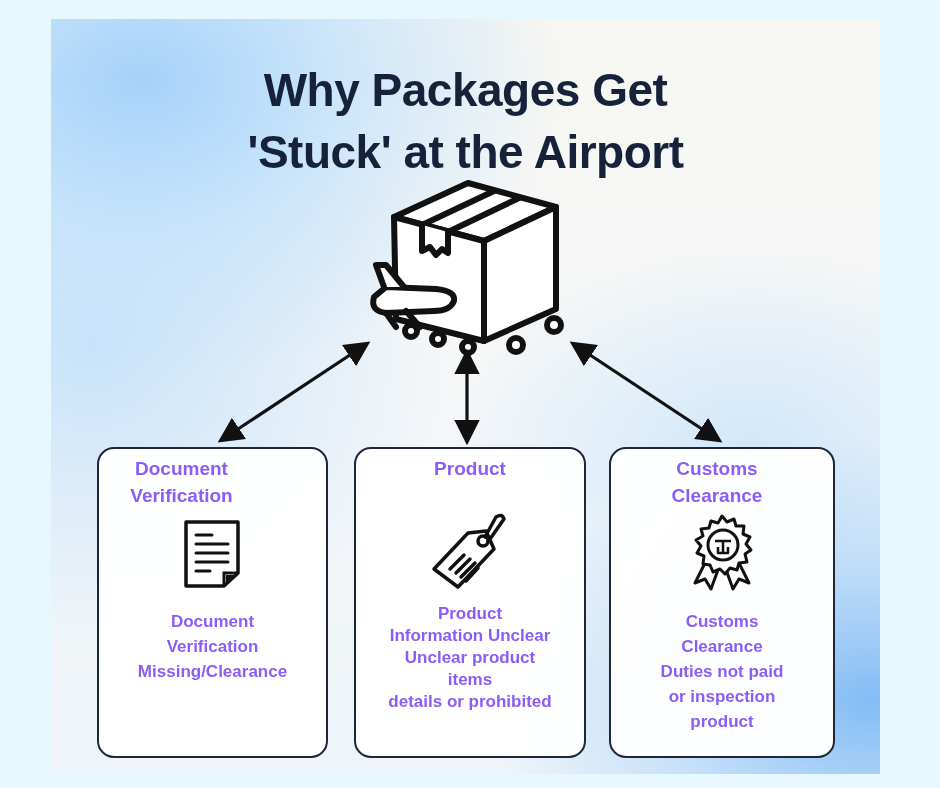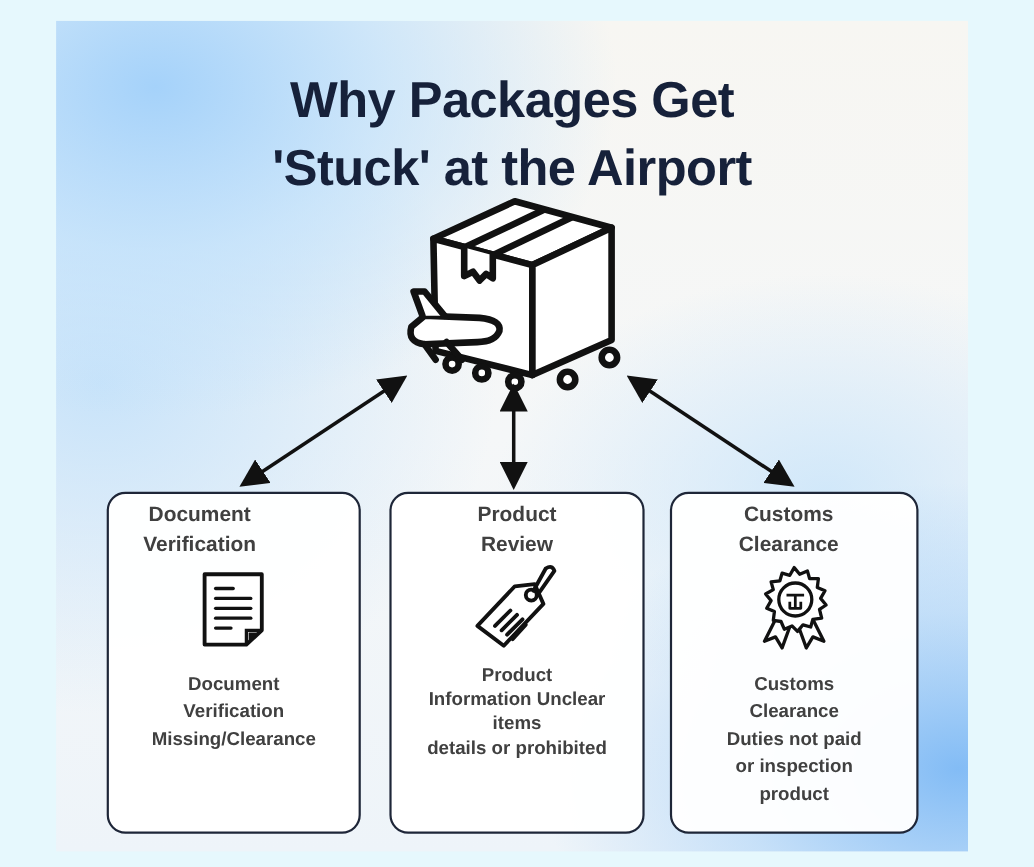--- a/index.html
+++ b/index.html
@@ -23,21 +23,21 @@
     color: #16213a; font-weight: 700; font-size: 46px; line-height: 62px;
     letter-spacing: -0.5px;
   }
   .title div { display: block; }
   .hero { position: absolute; left: 305px; top: 160px; width: 220px; height: 180px; }
   .arrows { position: absolute; left: 0; top: 0; width: 829px; height: 755px; pointer-events: none; }
   .card {
     position: absolute; top: 428px; height: 311px;
     background: rgba(255,255,255,0.96);
     border: 2px solid #1e2638; border-radius: 17px;
-    box-sizing: border-box; text-align: center; color: #404040;
+    box-sizing: border-box; text-align: center; color: #8b5cf6;
   }
   .card-title {
     position: absolute; left: 0; right: 0; top: 6px;
     font-weight: 700; font-size: 19px; line-height: 27px;
   }
   .card-icon { position: absolute; left: 50%; top: 70px; transform: translateX(-50%); }
   .card-body {
     position: absolute; left: 4px; right: 4px; top: 160px;
     font-weight: 700; font-size: 17px; line-height: 25px;
   }
@@ -116,36 +116,36 @@
     <div class="card-body">
       <div>Document</div>
       <div>Verification</div>
       <div>Missing/Clearance</div>
     </div>
   </div>
 
   <div class="card c2">
     <div class="card-title">
       <div>Product</div>
-      <div>Review</div>
     </div>
     <svg class="card-icon" width="84" height="80" viewBox="0 0 84 80" style="top:62px;">
       <g fill="none" stroke="#111" stroke-width="3.5" stroke-linejoin="round" stroke-linecap="round">
         <path d="M6 58 L40 22 L58 20 L66 38 L30 76 Z"></path>
         <circle cx="55" cy="30" r="5"></circle>
         <path d="M57 26 L68 6 Q74 2 76 8 L62 28"></path>
         <line x1="22" y1="58" x2="36" y2="44"></line>
         <line x1="28" y1="62" x2="42" y2="48"></line>
         <line x1="33" y1="66" x2="47" y2="52"></line>
         <line x1="38" y1="70" x2="50" y2="57"></line>
       </g>
     </svg>
     <div class="card-body">
       <div>Product</div>
       <div>Information Unclear</div>
+      <div>Unclear product</div>
       <div>items</div>
       <div>details or prohibited</div>
     </div>
   </div>
 
   <div class="card c3">
     <div class="card-title">
       <div>Customs</div>
       <div>Clearance</div>
     </div>

